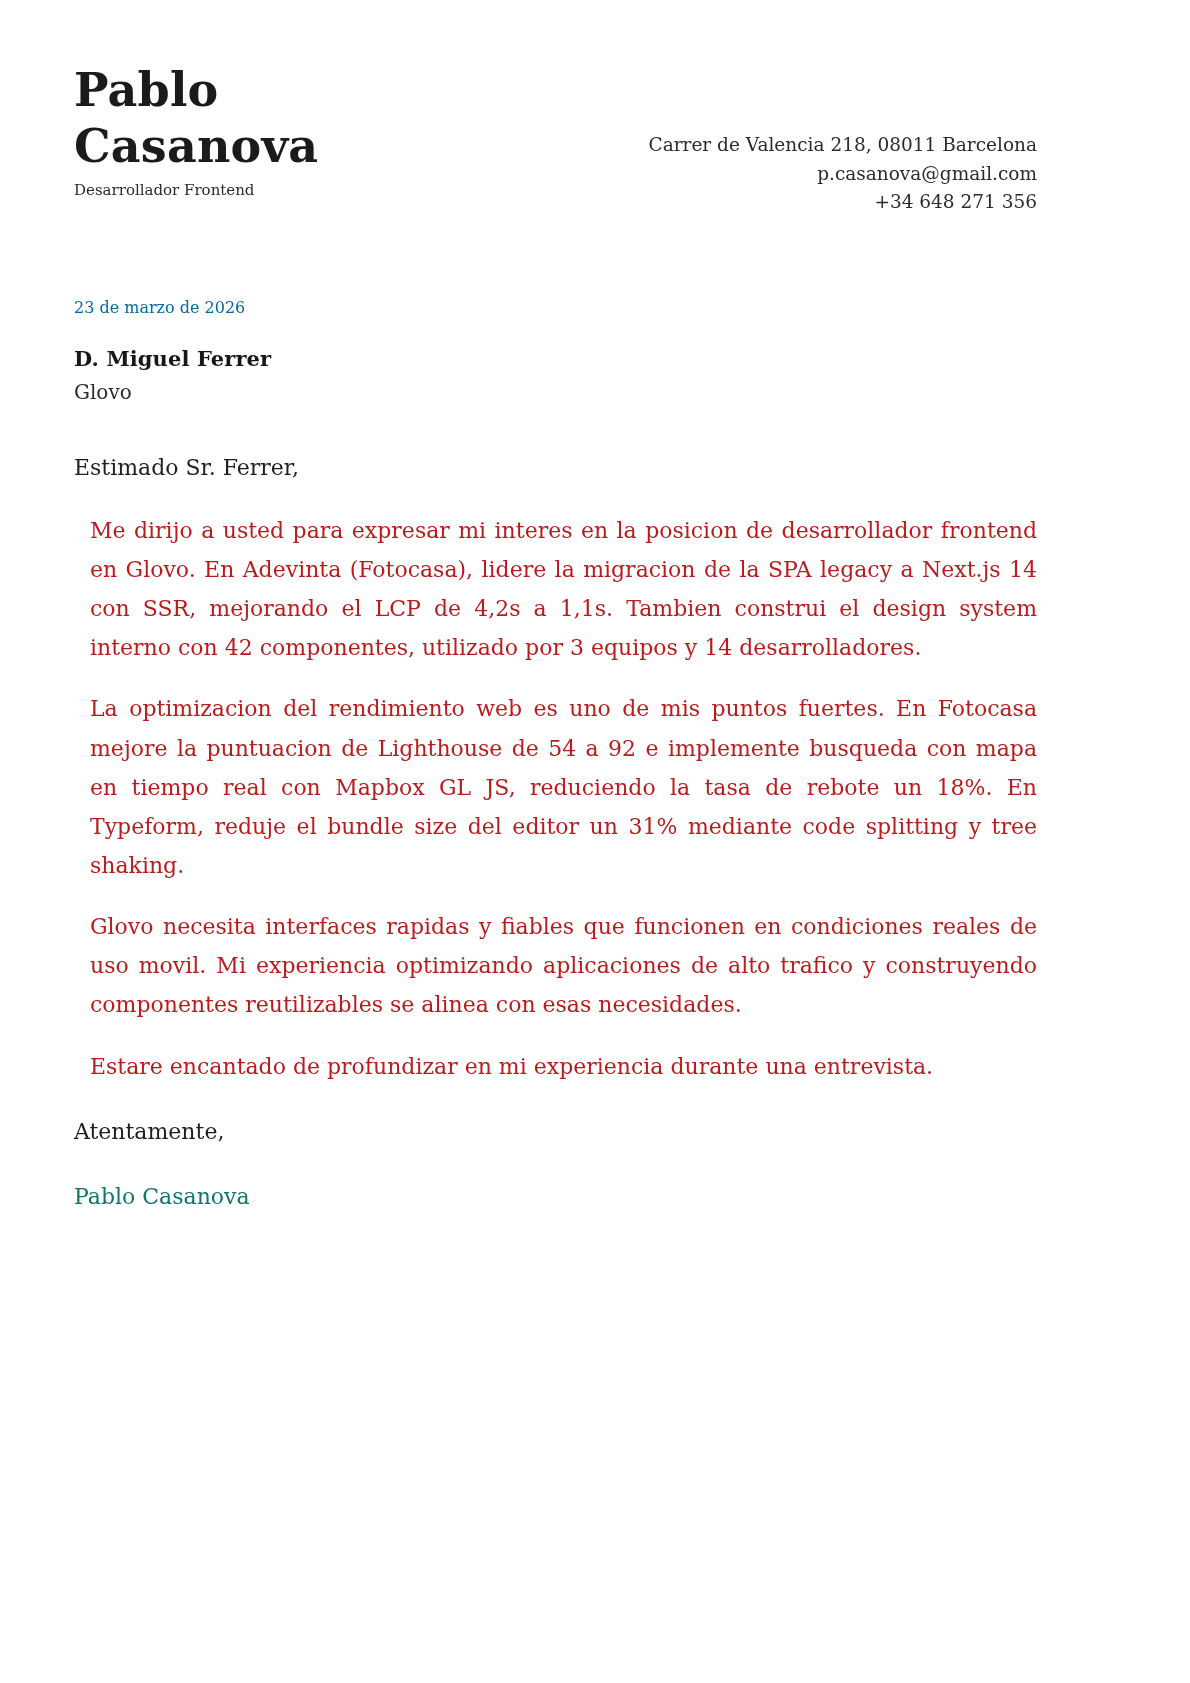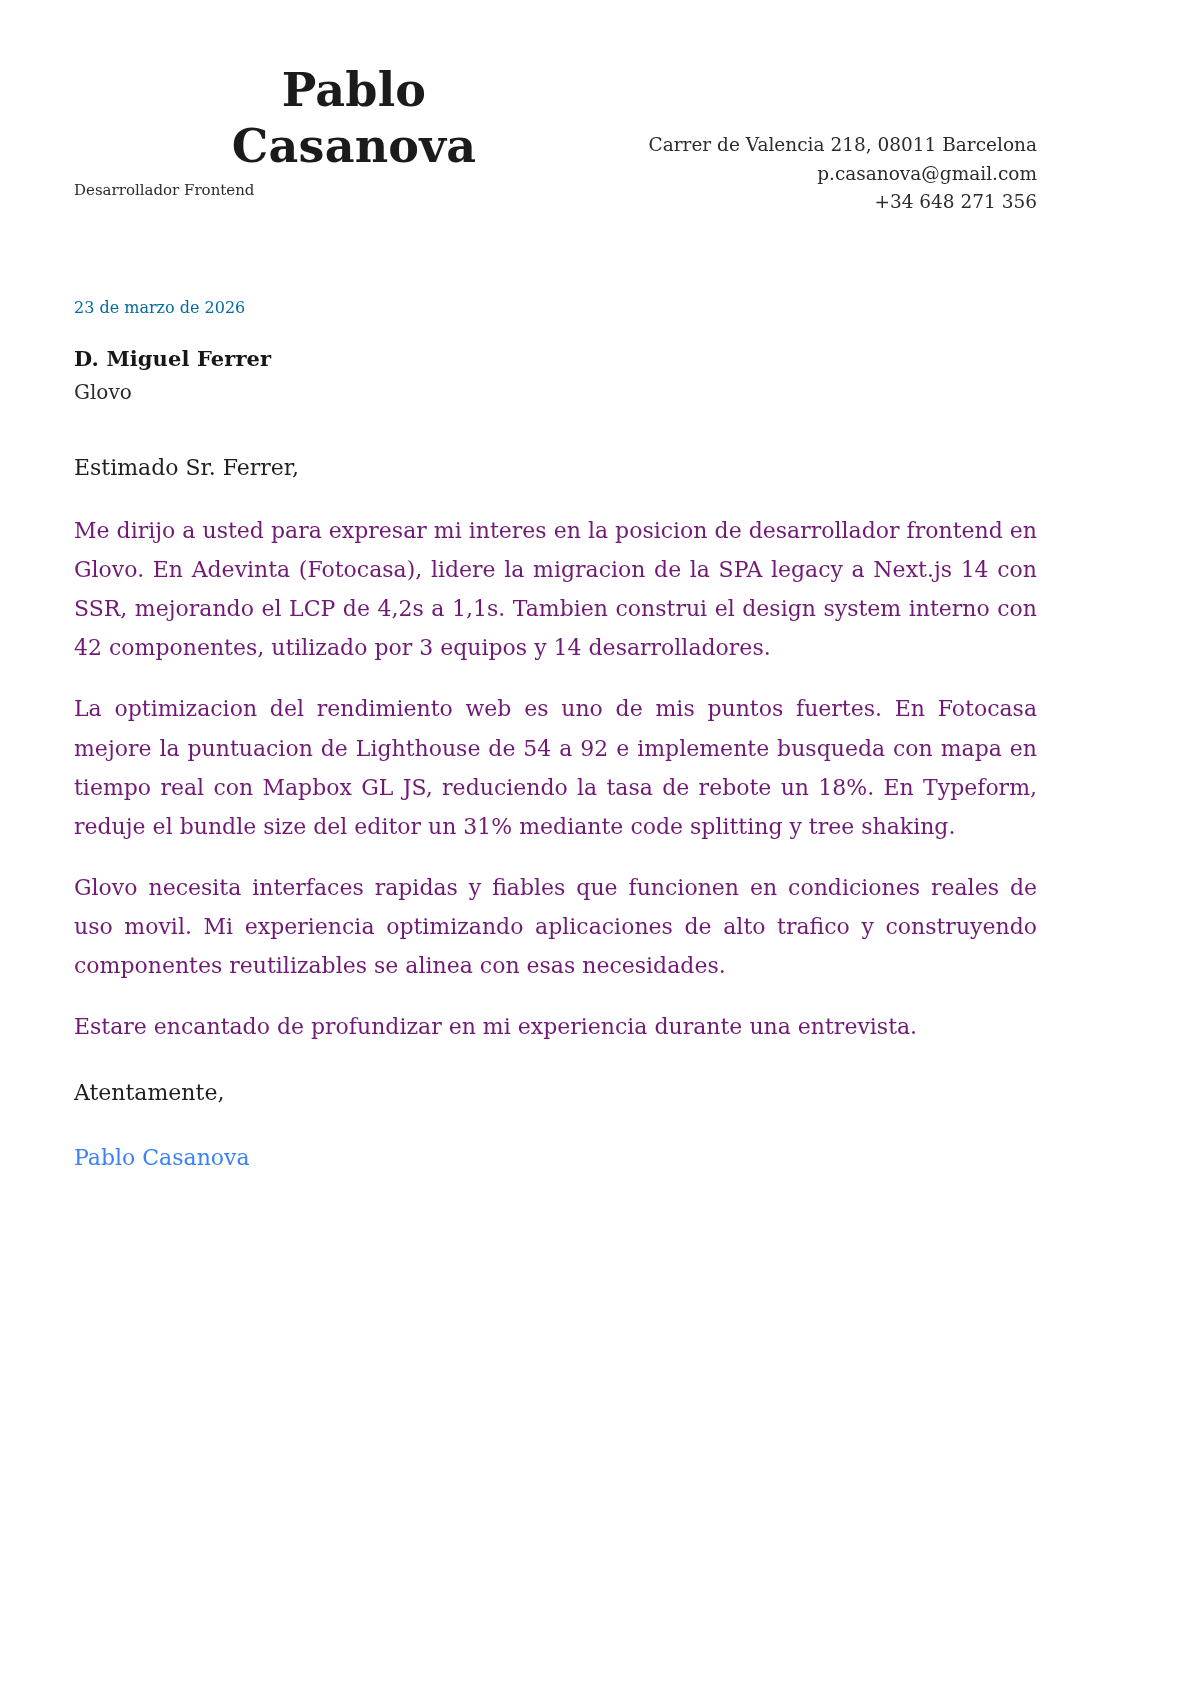--- a/index.html
+++ b/index.html
@@ -38,21 +38,20 @@
     font-weight: 700;
     font-size: 46px;
     line-height: 1.22;
     letter-spacing: 0.2px;
     color: #1b1b1b;
     margin: 0;
   }
   .name .line {
     display: block;
     white-space: nowrap;
-    text-align: center;
   }
   .job-title {
     font-family: "DejaVu Serif", "Liberation Serif", serif;
     font-weight: 400;
     font-size: 15px;
     line-height: 1.3;
     color: #2b2b2b;
     margin-top: 7px;
   }
   .contact-block {
@@ -98,38 +97,38 @@
   }
   .salutation {
     font-size: 22px;
     line-height: 1.5;
     color: #1f1f1f;
     margin-bottom: 27px;
   }
   .para {
     font-size: 22px;
     line-height: 1.78;
-    color: #701a75;
+    color: #b91c1c;
     text-align: justify;
     text-justify: inter-word;
-    margin: 0 0 22px 0;
+    margin: 0 0 22px 16px;
   }
   .para.last-block {
     text-align: left;
   }
   .closing {
     font-size: 22px;
     line-height: 1.6;
     color: #1f1f1f;
     margin-top: 28px;
   }
   .signature {
     font-size: 22px;
     line-height: 1.6;
-    color: #3b82f6;
+    color: #0f766e;
     margin-top: 30px;
   }
 </style>
 </head>
 <body>
 
 <div class="page">
   <div class="content">
 
     <div class="header">

